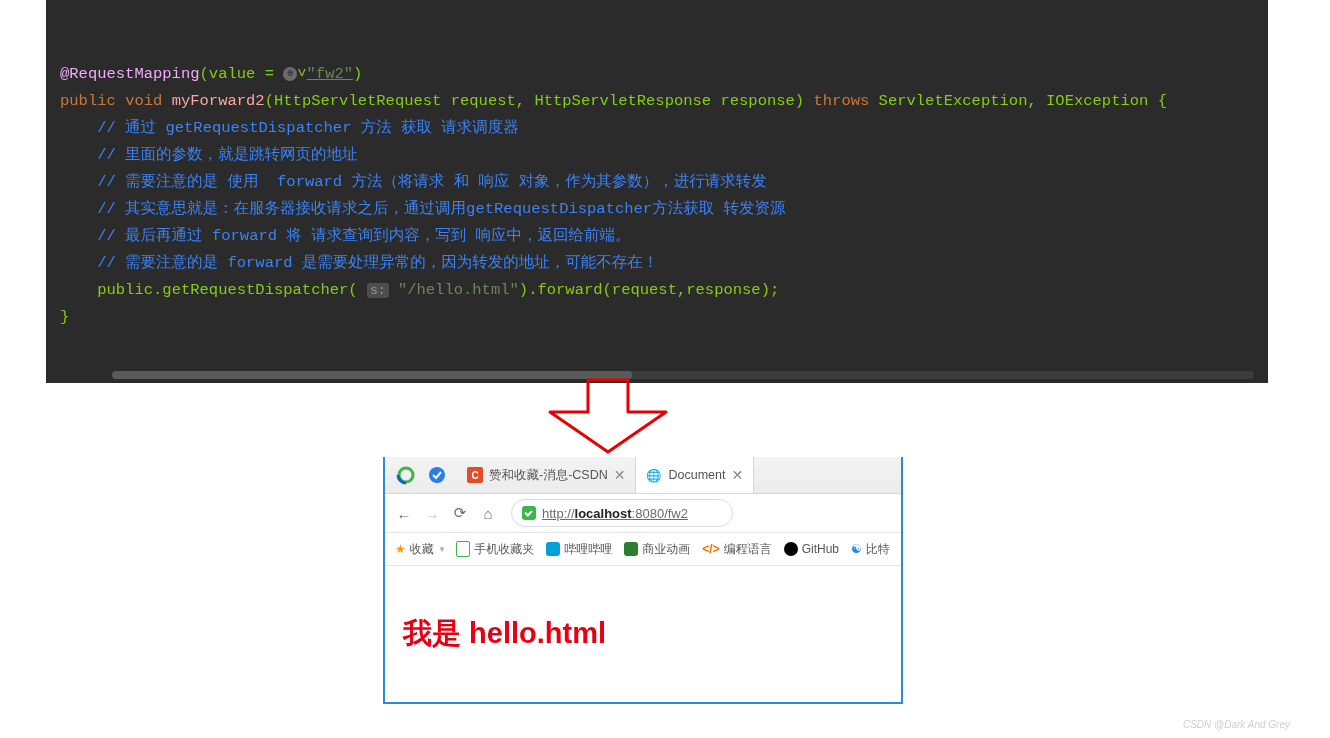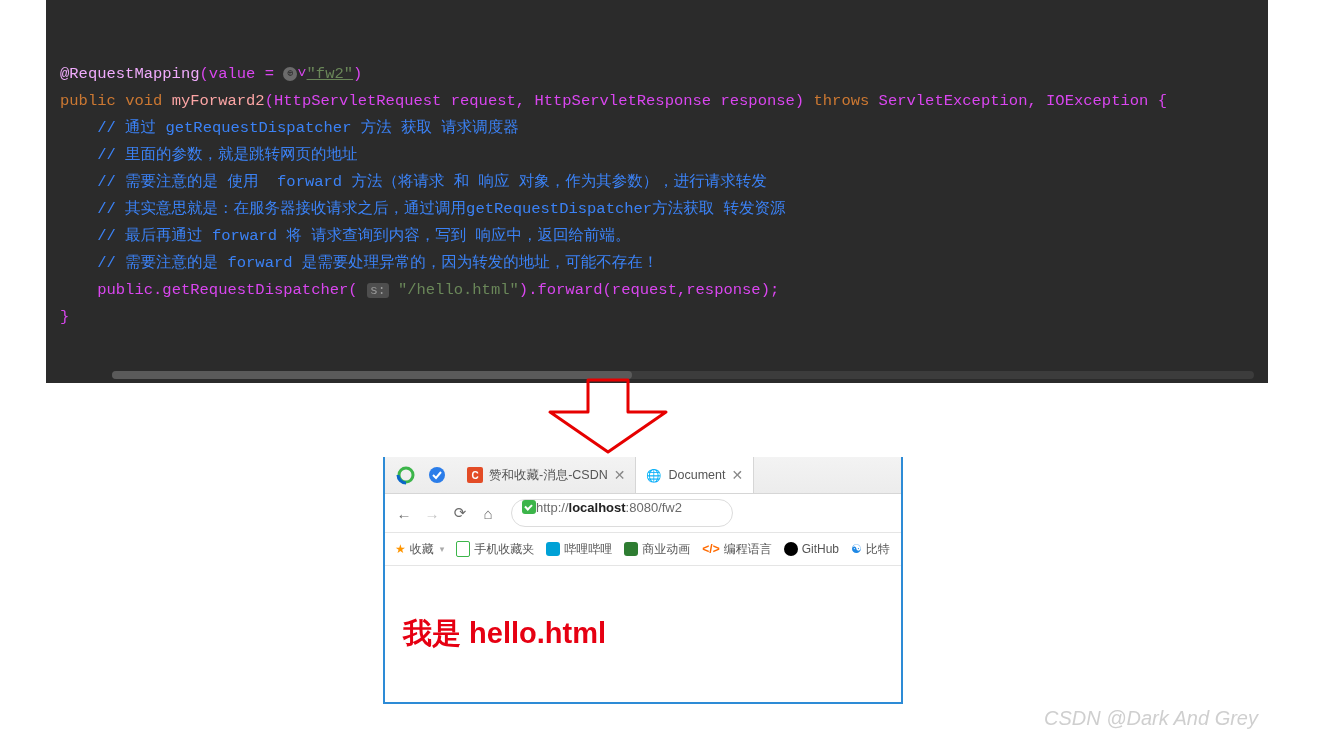--- a/index.html
+++ b/index.html
@@ -2,52 +2,52 @@
 <html><head>
 <meta charset="utf-8">
 <style>
   html, body { margin:0; padding:0; background:#fff; font-family:"Microsoft YaHei", Arial, sans-serif; }
   .page { width:1330px; height:738px; position:relative; }
   .code-panel { position:absolute; left:46px; top:0; width:1222px; height:383px; background:#2b2b2b; overflow:hidden; }
   .code-inner { position:absolute; left:14px; top:34px; right:0; font-family:Consolas,"Courier New",monospace; font-size:15.5px; line-height:27px; color:#a9b7c6; white-space:pre; }
   .tok-ann   { color:#f0abfc; }
   .tok-kw    { color:#cc7832;margin-top:43px; }
   .tok-id    { color:#fca5a5; }
-  .tok-type  { color:#d946ef; }
+  .tok-type  { color:#84cc16; }
   .tok-str   { color:#6a8759; }
   .tok-link  { color:#6a8759; text-decoration:underline; }
   .tok-cm    { color:#3b82f6; }
   .tok-hint  { background:#4e4e4e; color:#999; border-radius:3px; padding:0 3px; font-size:13px; }
   .globe-badge { display:inline-block; width:14px; height:14px; border-radius:50%; background:#6b6b6b; color:#2b2b2b; font-size:10px; line-height:14px; text-align:center; vertical-align:middle; }
   .code-scroll { position:absolute; left:66px; bottom:4px; right:14px; height:8px; background:#3c3c3c; border-radius:4px; }
   .code-thumb { position:absolute; left:0; top:0; width:520px; height:8px; background:#5a5a5a; border-radius:4px; }
 
   .arrow-svg { position:absolute; left:538px; top:378px; }
 
   .browser { position:absolute; left:383px; top:457px; width:520px; height:247px; background:#fff; border-left:2px solid #2d8bd6; border-right:2px solid #2d8bd6; border-bottom:2px solid #2d8bd6; box-sizing:border-box; display:flex; flex-direction:column; }
   .tabbar-row { height:36px; background:linear-gradient(#f3f3f3,#ececec); border-bottom:1px solid #d6d6d6; display:flex; align-items:stretch; font-size:12.5px; color:#555; }
   .tab-left-icons { width:72px; display:flex; align-items:center; justify-content:space-evenly; }
   .tab { display:flex; align-items:center; gap:6px; padding:0 10px; border-right:1px solid #d6d6d6; position:relative; }
   .tab.active { background:#fff; }
   .tab .favicon { display:inline-flex; width:16px; height:16px; align-items:center; justify-content:center; }
   .tab .close { color:#888; font-size:14px; }
   .toolbar-row { height:38px; background:#fff; border-bottom:1px solid #e5e5e5; display:flex; align-items:center; gap:10px; padding:0 10px; font-size:13px; color:#555; }
   .nav-ico { width:18px; text-align:center; color:#6b6b6b; font-size:15px; }
-  .addr-bar { flex:0 0 auto; display:flex; align-items:flex-start; border:1px solid #dcdcdc; border-radius:14px; height:26px; padding:0 10px; margin-left:4px; min-width:200px; color:#6a6a6a; }
+  .addr-bar { flex:0 0 auto; display:flex; align-items:center; gap:6px; border:1px solid #dcdcdc; border-radius:14px; height:26px; padding:0 10px; margin-left:4px; min-width:200px; color:#6a6a6a;text-decoration:underline; }
   .shield { width:14px; height:14px; background:#3cb54a; border-radius:3px; position:relative; }
   .shield::after { content:""; position:absolute; left:3px; top:4px; width:5px; height:3px; border-left:2px solid #fff; border-bottom:2px solid #fff; transform:rotate(-45deg); }
   .urlspan .bold { color:#222; font-weight:600; }
   .bm-row { height:32px; background:#fff; border-bottom:1px solid #e5e5e5; display:flex; align-items:center; gap:12px; padding:0 10px; font-size:12px; color:#555; overflow:hidden; }
   .bm-item { display:flex; align-items:center; gap:4px; white-space:nowrap; }
   .star { color:#ff9500; }
   .caret { color:#aaa; font-size:9px; margin-left:2px; }
   .bm-ico { display:inline-block; width:14px; height:14px; border-radius:3px; }
   .content-area { flex:1; background:#fff; display:flex; align-items:center; padding-left:18px; }
   .hello-text { color:#e60012; font-size:29px; font-weight:800; font-family:"Microsoft YaHei",Arial,sans-serif; }
-  .watermark { position:absolute; right:72px; bottom:8px; color:#cfcfcf; font-size:20px; font-style:italic; font-family:Arial,sans-serif; }
+  .watermark { position:absolute; right:40px; bottom:8px; color:#cfcfcf; font-size:10px; font-style:italic; font-family:Arial,sans-serif; }
 </style>
 </head>
 <body>
 
 <div class="page">
 
   <div class="code-panel">
     <div class="code-inner">
 <span class="tok-ann">@RequestMapping</span><span class="tok-type">(value = </span><span class="globe-badge">⊕</span><span class="tok-type">˅</span><span class="tok-link">"fw2"</span><span class="tok-type">)</span>
 <span class="tok-kw">public</span> <span class="tok-kw">void</span> <span class="tok-id">myForward2</span><span class="tok-type">(HttpServletRequest request, HttpServletResponse response)</span> <span class="tok-kw">throws</span> <span class="tok-type">ServletException, IOException {</span>

